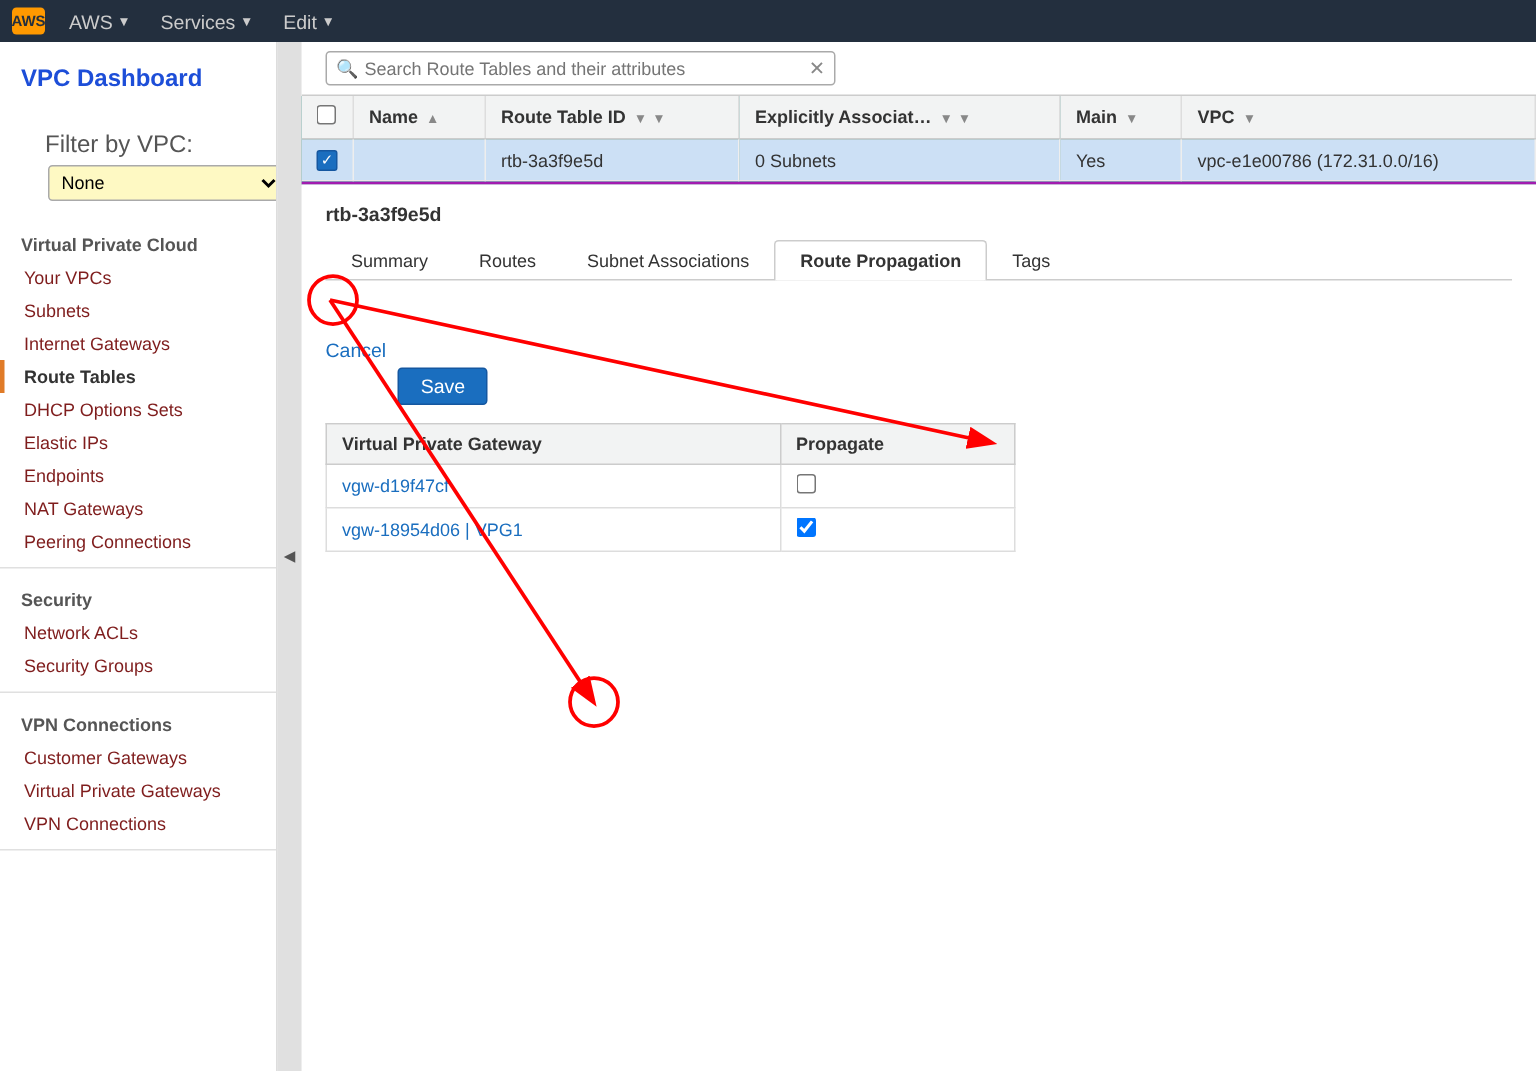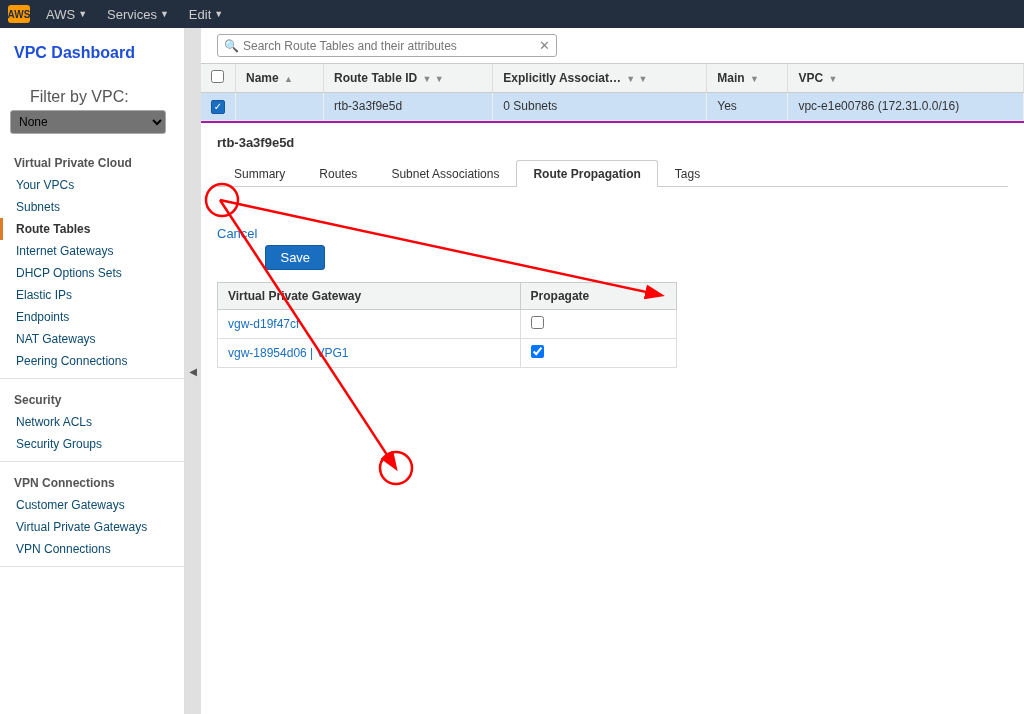--- a/index.html
+++ b/index.html
@@ -56,40 +56,40 @@
       padding: 6px 14px 10px;
       color: #1d4ed8;
     }
     .filter-label {
       font-size: 16px;
       padding: 0 30px 4px;
       color: #555;
       margin-top: 16px;
     }
     .filter-select {
-      margin: 0 10px 14px;
+      margin: 0 32px 14px;
       width: calc(100% - 28px);
       padding: 3px 4px;
       font-size: 12px;
       border: 1px solid #aaa;
       border-radius: 3px;
-      background: #737373;
+      background: #fef9c3;
     }
     .sidebar-section-title {
       font-size: 12px;
       font-weight: bold;
       color: #555;
       padding: 8px 14px 4px;
       text-transform: none;
     }
     .sidebar-item {
       font-size: 12px;
       padding: 4px 14px 4px 16px;
       cursor: pointer;
-      color: #0c4a6e;
+      color: #7f1d1d;
       display: block;
     }
     .sidebar-item.active {
       border-left: 3px solid #e07b28;
       padding-left: 13px;
       color: #333;
       font-weight: bold;
     }
     .sidebar-divider { border: none; border-top: 1px solid #e0e0e0; margin: 6px 0; }
 
@@ -335,22 +335,22 @@
     <div class="sidebar-title">VPC Dashboard</div>
     <div class="filter-label">Filter by VPC:</div>
     <select class="filter-select">
       <option>None</option>
     </select>
 
     <div id="sidebar-sections">
         <div class="sidebar-section-title">Virtual Private Cloud</div>
         <a class="sidebar-item">Your VPCs</a>
         <a class="sidebar-item">Subnets</a>
+        <a class="sidebar-item">Internet Gateways</a>
         <a class="sidebar-item active">Route Tables</a>
-        <a class="sidebar-item">Internet Gateways</a>
         <a class="sidebar-item">DHCP Options Sets</a>
         <a class="sidebar-item">Elastic IPs</a>
         <a class="sidebar-item">Endpoints</a>
         <a class="sidebar-item">NAT Gateways</a>
         <a class="sidebar-item">Peering Connections</a>
         <hr class="sidebar-divider">
         <div class="sidebar-section-title">Security</div>
         <a class="sidebar-item">Network ACLs</a>
         <a class="sidebar-item">Security Groups</a>
         <hr class="sidebar-divider">

